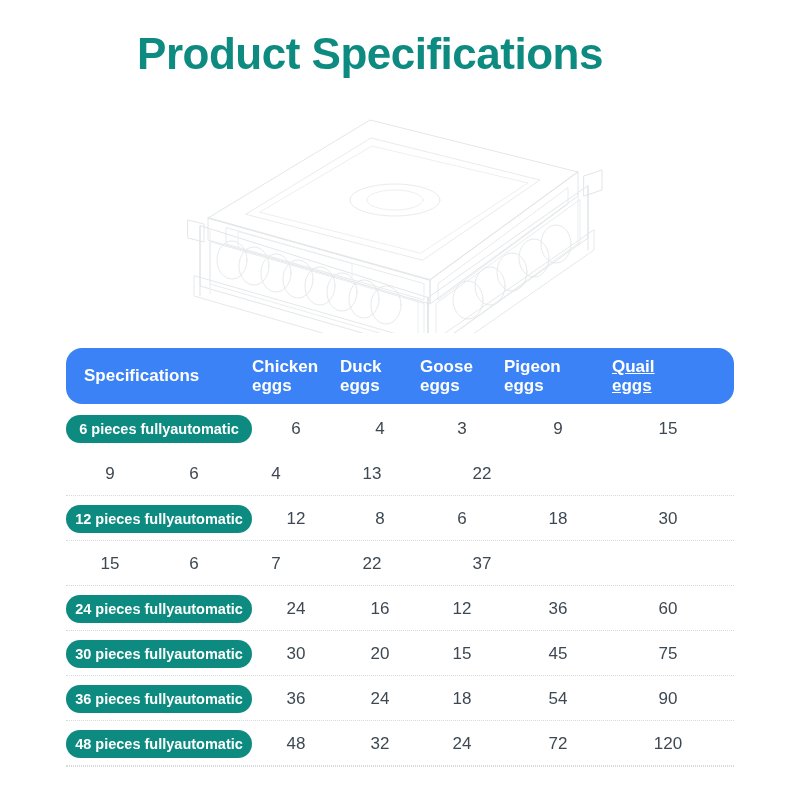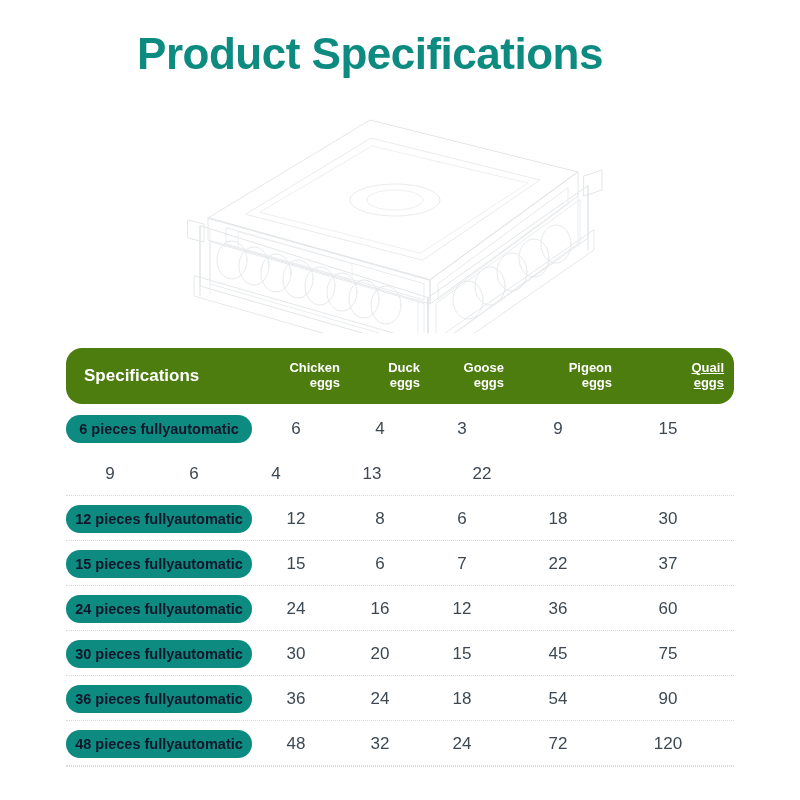--- a/index.html
+++ b/index.html
@@ -45,30 +45,30 @@
     position: absolute;
     left: 66px;
     top: 348px;
     width: 668px;
   }
 
   .table-header {
     display: flex;
     align-items: center;
     height: 56px;
-    background: #4d7c0f;
+    background: #3b82f6;
     border-radius: 16px;
     color: #ffffff;
     overflow: hidden;
   }
   .th {
-    font-size: 13px;
+    font-size: 17px;
     font-weight: 700;
     line-height: 1.12;
-    text-align: right;
+    text-align: left;
     box-sizing: border-box;
   }
   .th-spec {
     width: 186px;
     padding-left: 18px;
     text-align: left;
     font-size: 17px;
   }
   .th-chicken { width: 88px; }
   .th-duck    { width: 80px; }
@@ -90,21 +90,21 @@
     bottom: 0;
     width: 668px;
     height: 0;
     border-bottom: 1.5px dotted #d6dadd;
   }
 
   .row-label {
     width: 186px;
     box-sizing: border-box;
     background: #0d8b80;
-    color: #0f172a;
+    color: #ffffff;
     border-radius: 16px;
     height: 28px;
     line-height: 28px;
     font-size: 14.5px;
     font-weight: 700;
     text-align: center;
     white-space: nowrap;
     overflow: hidden;
     padding: 0 4px;
   }
@@ -243,21 +243,20 @@
       <div class="row-label">12 pieces fullyautomatic</div>
       <div class="cell c-chicken">12</div>
       <div class="cell c-duck">8</div>
       <div class="cell c-goose">6</div>
       <div class="cell c-pigeon">18</div>
       <div class="cell c-quail">30</div>
     </div>
 
     <div class="row">
       <div class="sep"></div>
-      <div class="row-label">15 pieces fullyautomatic</div>
       <div class="cell c-chicken">15</div>
       <div class="cell c-duck">6</div>
       <div class="cell c-goose">7</div>
       <div class="cell c-pigeon">22</div>
       <div class="cell c-quail">37</div>
     </div>
 
     <div class="row">
       <div class="sep"></div>
       <div class="row-label">24 pieces fullyautomatic</div>

